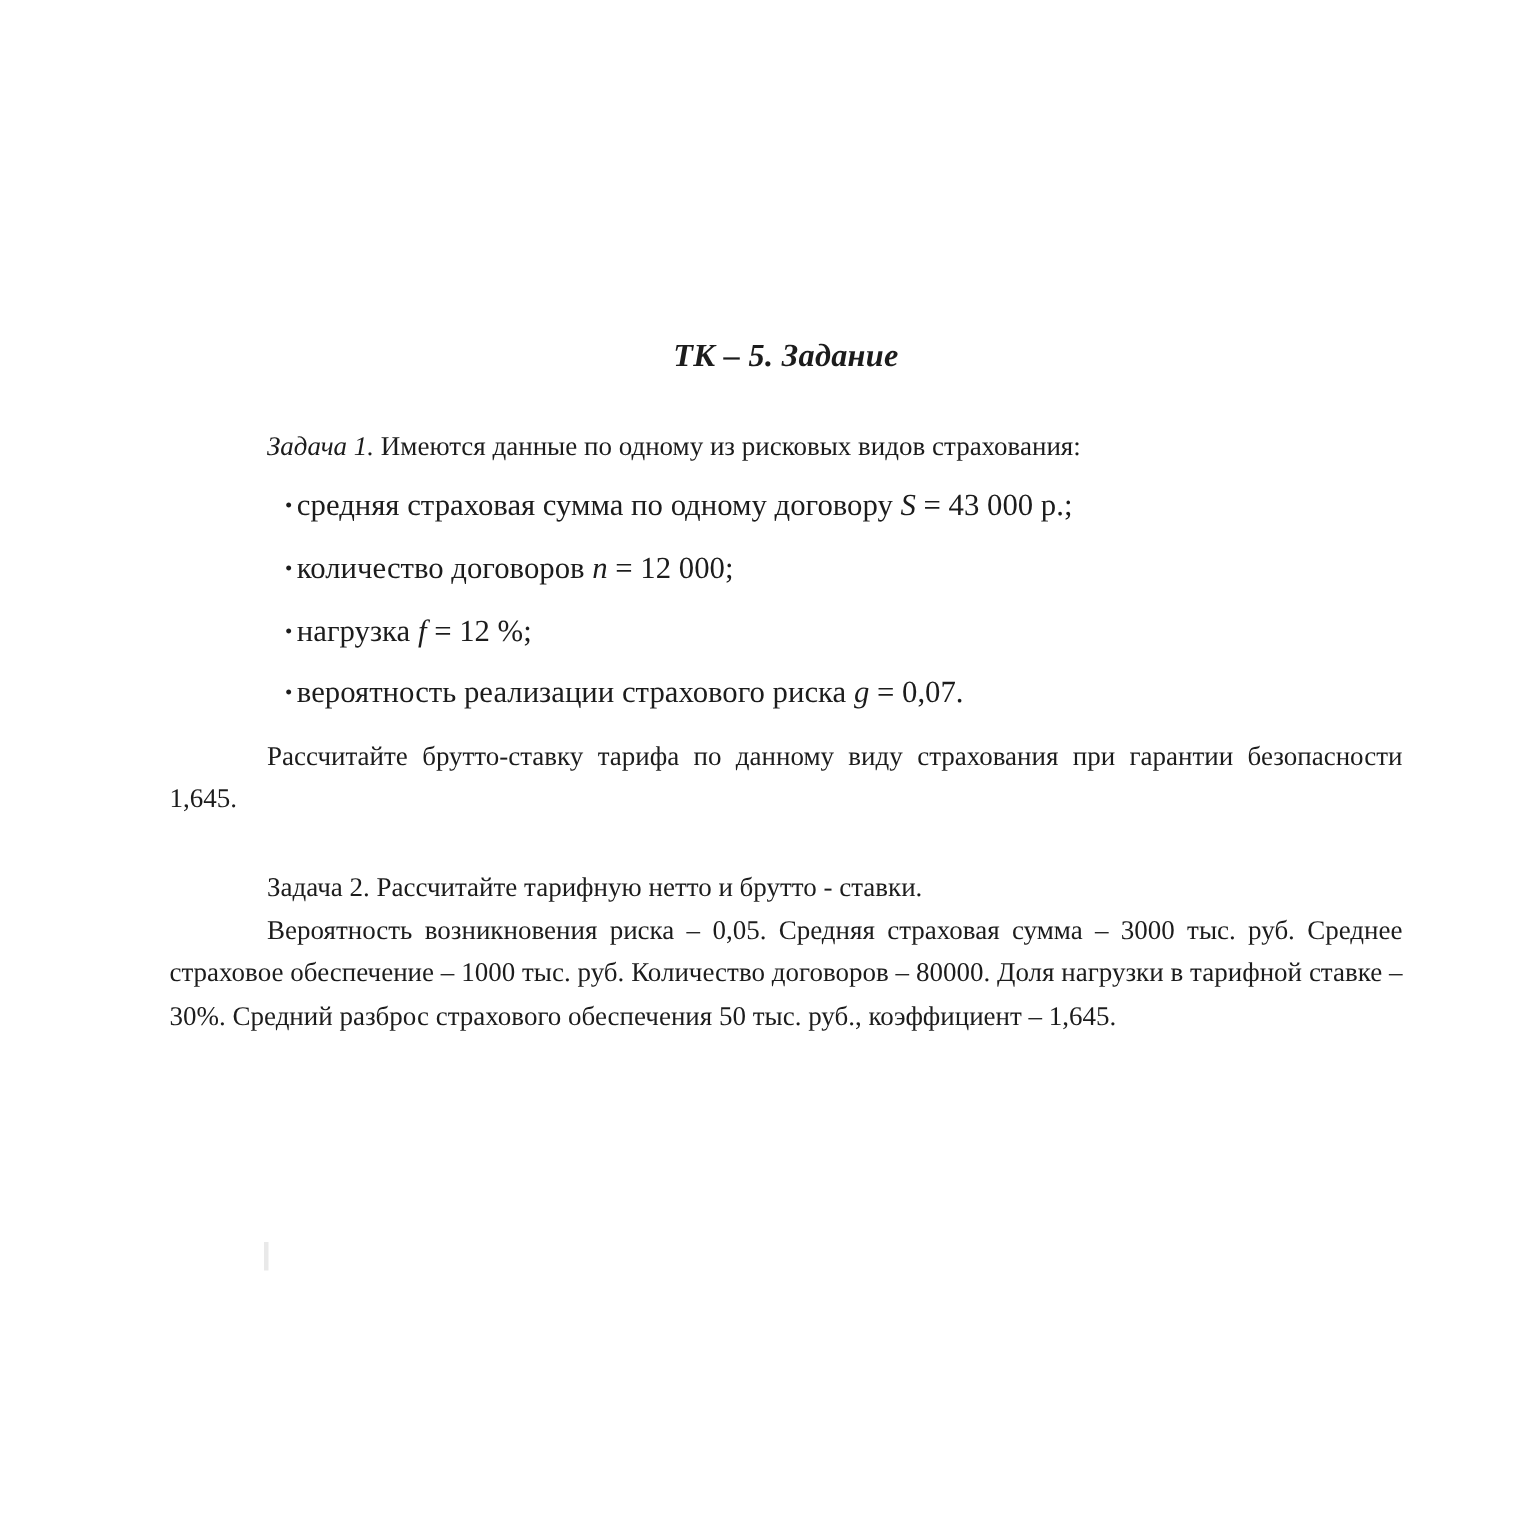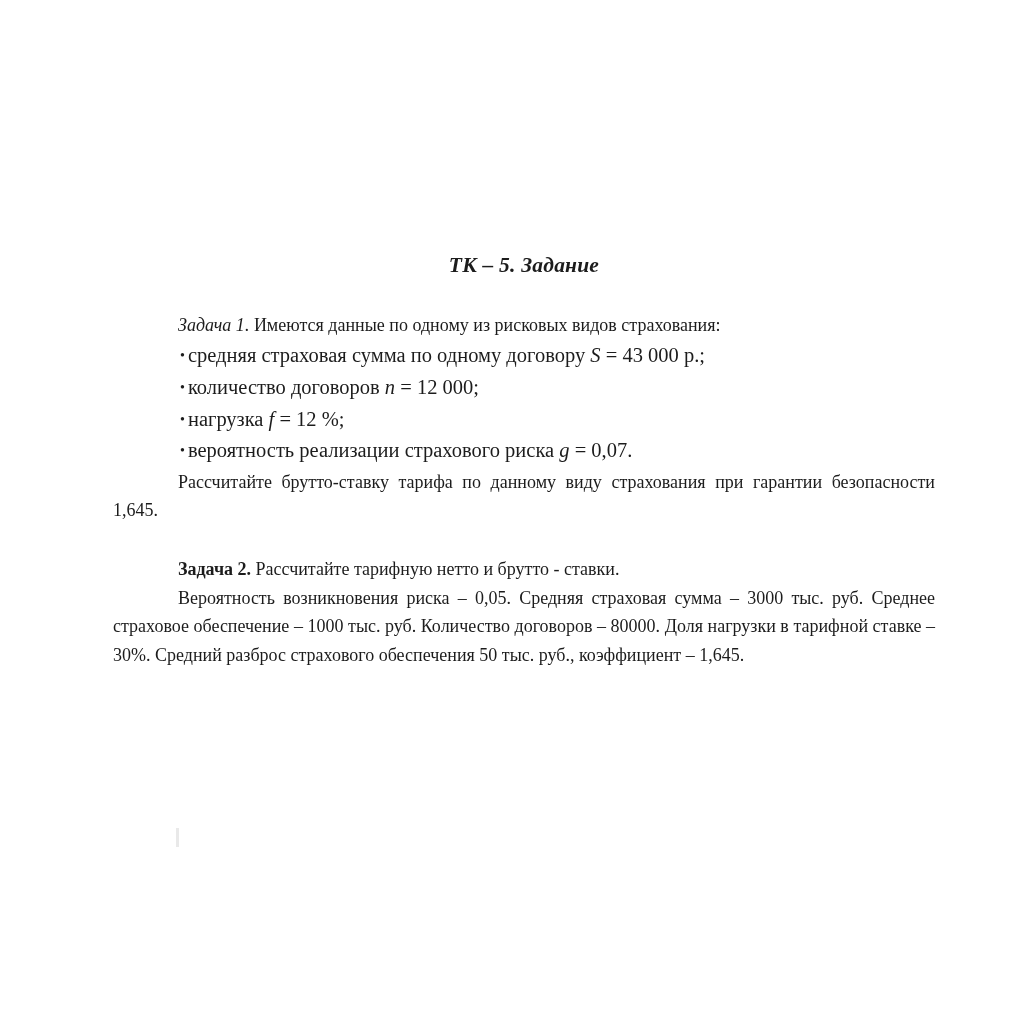--- a/index.html
+++ b/index.html
@@ -21,21 +21,21 @@
   .page {
     position: absolute;
     inset: 0;
     background: #ffffff;
   }
 
   
   .doc-body {
     position: absolute;
     left: 113px;
-    top: 252px;
+    top: 224px;
     width: 822px;   
   }
 
   .doc-title {
     text-align: center;
     font-weight: bold;
     font-style: italic;
     font-size: 21.5px;
     line-height: 1.25;
     letter-spacing: 0.2px;
@@ -52,34 +52,34 @@
     text-align: justify;
     text-justify: inter-word;
   }
   .para.indent {
     text-indent: 65px;
   }
 
   .bullet-line {
     font-size: 20.5px;
     line-height: 28.6px;
-    margin: 2px;
+    margin: 12px;
     text-indent: 65px;
     text-align: left;
     white-space: nowrap;
   }
 
   .bullet-dot {
     font-size: 14px;
     vertical-align: 2px;
     padding-right: 3px;
   }
 
   .it { font-style: italic; }
-  .bd { font-weight: bold; }
+  .bd { font-weight: normal; }
 
   .var {
     font-style: italic;
   }
   .var sub {
     font-style: italic;
     font-size: 0.68em;
     vertical-align: -0.22em;
     line-height: 0;
   }

